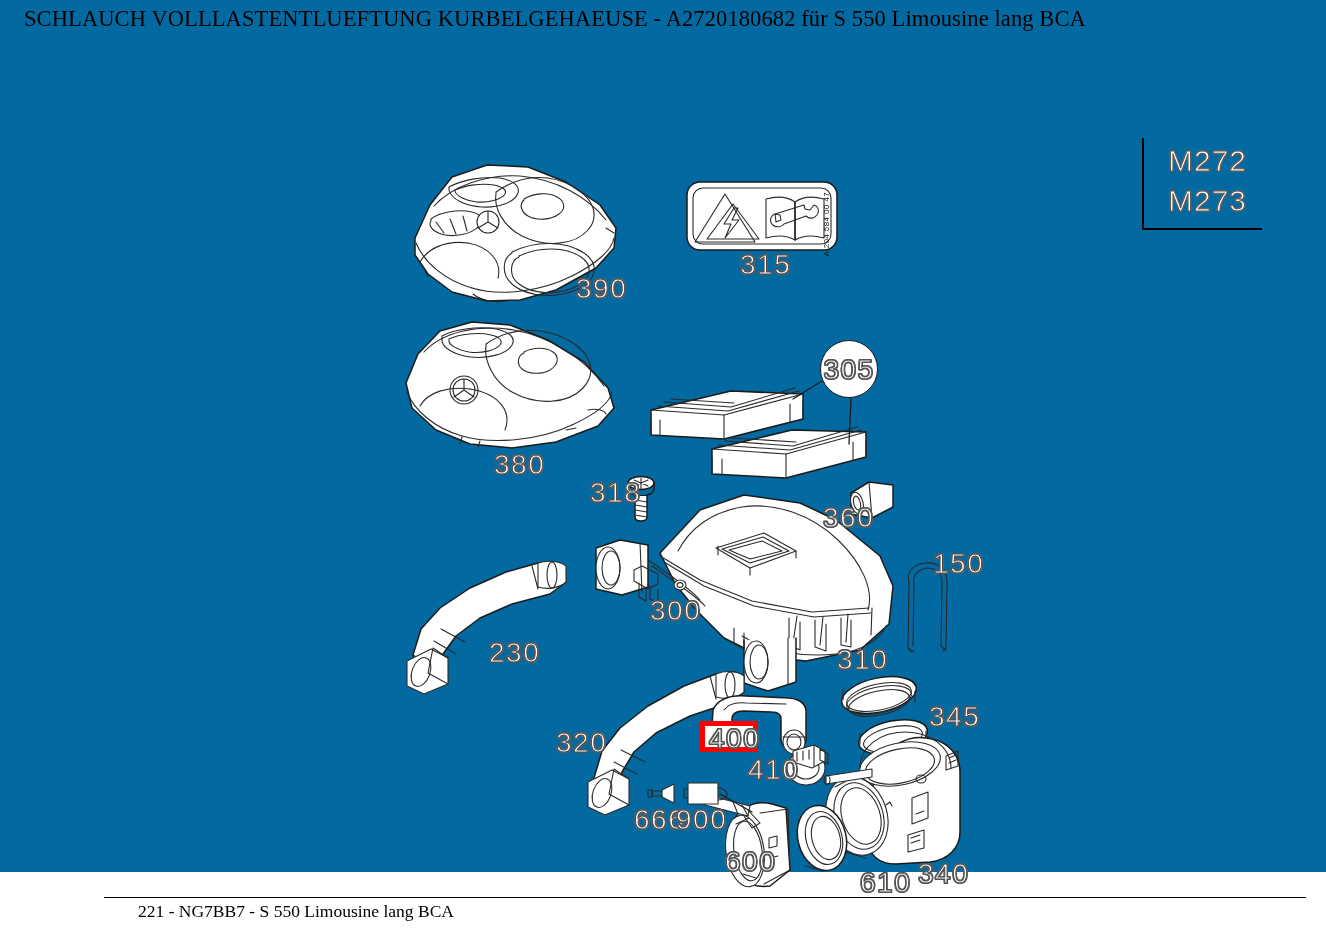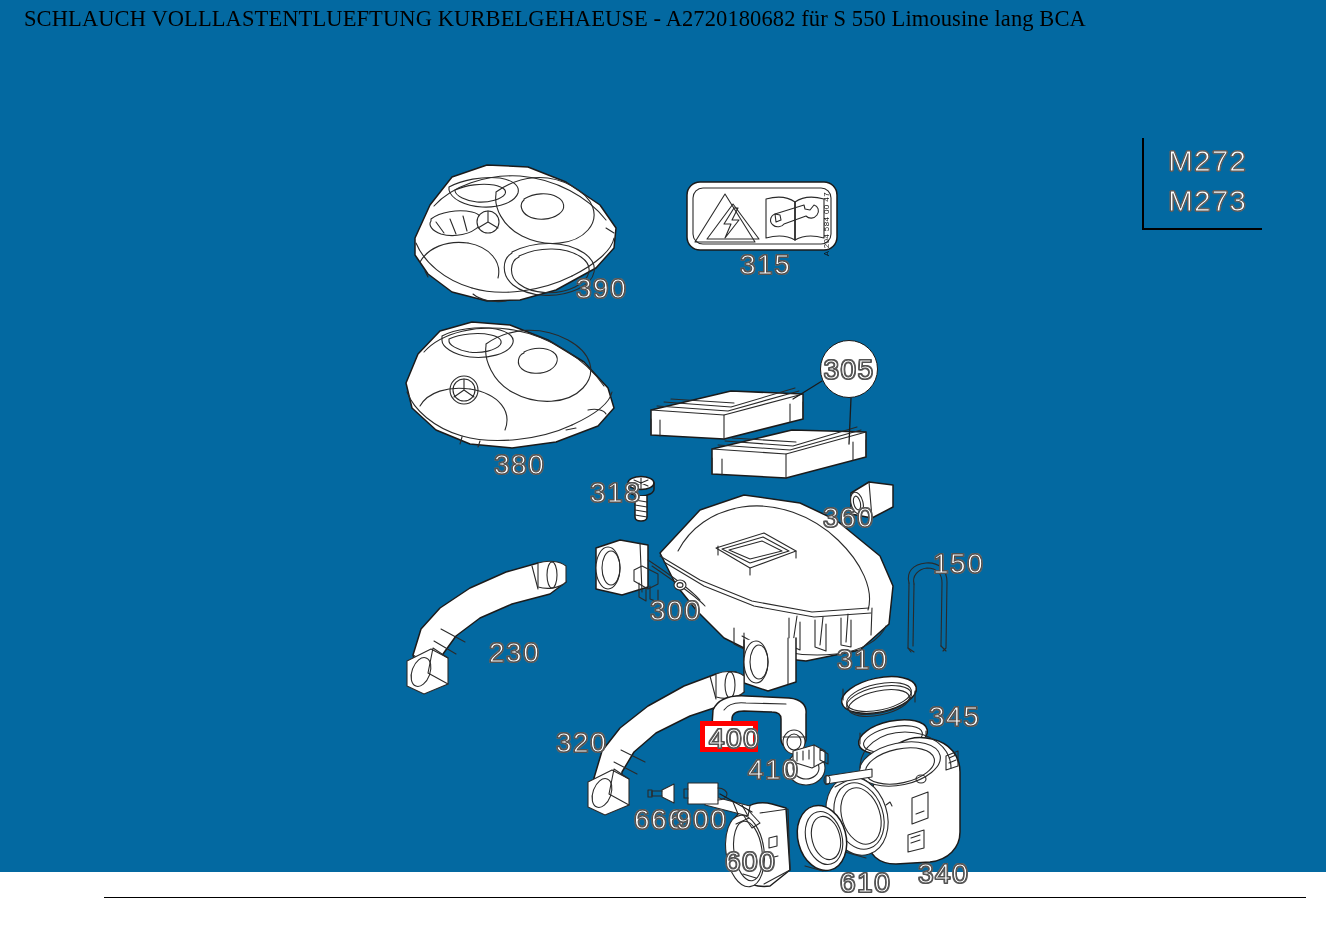--- a/index.html
+++ b/index.html
@@ -442,19 +442,20 @@
       <div class="part-label" style="left: 650px; top: 599px;">300</div>
       <div class="part-label" style="left: 933px; top: 552px;">150</div>
       <div class="part-label" style="left: 489px; top: 641px;">230</div>
       <div class="part-label" style="left: 837px; top: 648px;">310</div>
       <div class="part-label" style="left: 929px; top: 705px;">345</div>
       <div class="part-label" style="left: 556px; top: 719px; margin-top: 12px;">320</div>
       <div class="part-label" style="left: 748px; top: 758px;">410</div>
       <div class="part-label" style="left: 634px; top: 808px;">666</div>
       <div class="part-label" style="left: 676px; top: 808px;">900</div>
       <div class="part-label" style="left: 687px; top: 850px; padding-left: 38px;">600</div>
-      <div class="part-label" style="left: 840px; top: 871px;">610</div>
+      <div class="part-label" style="left: 860px; top: 871px;">610</div>
       <div class="part-label" style="left: 918px; top: 862px; text-align: right;">340</div>
     </div>
 
   <div id="footer-rule"></div>
+  <div id="footer-text">221 - NG7BB7 - S 550 Limousine lang BCA</div>
 
 </div>
 
 </body></html>

